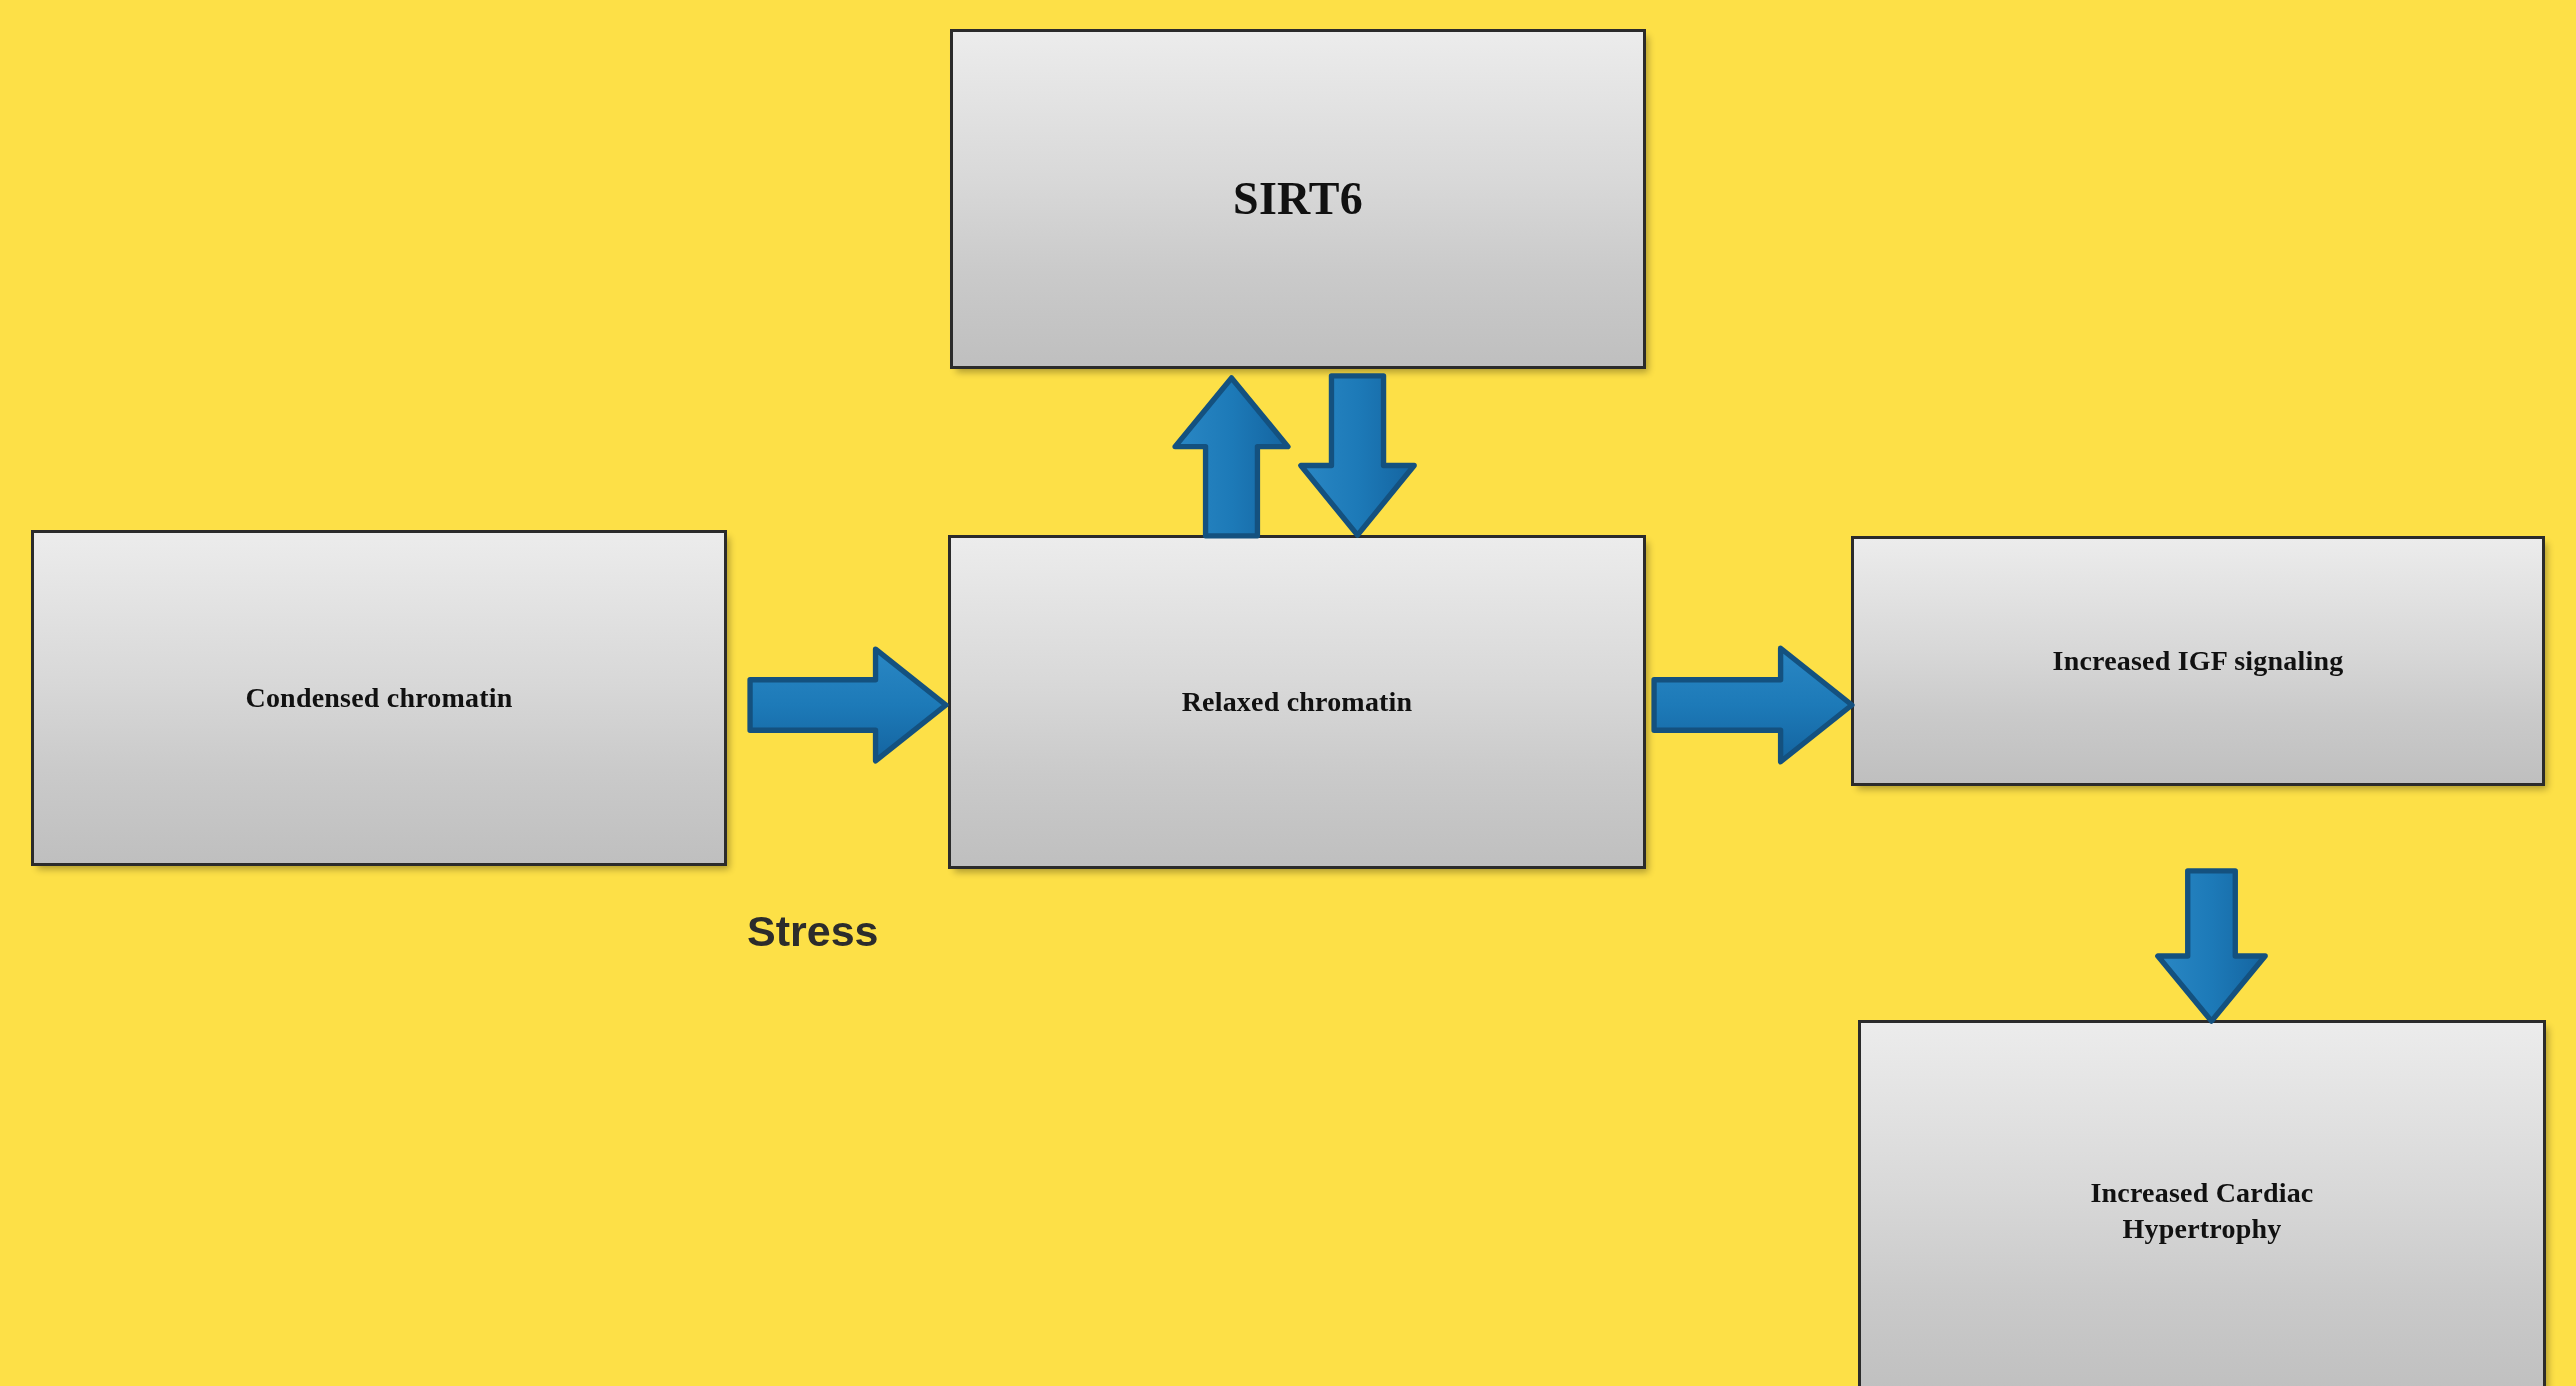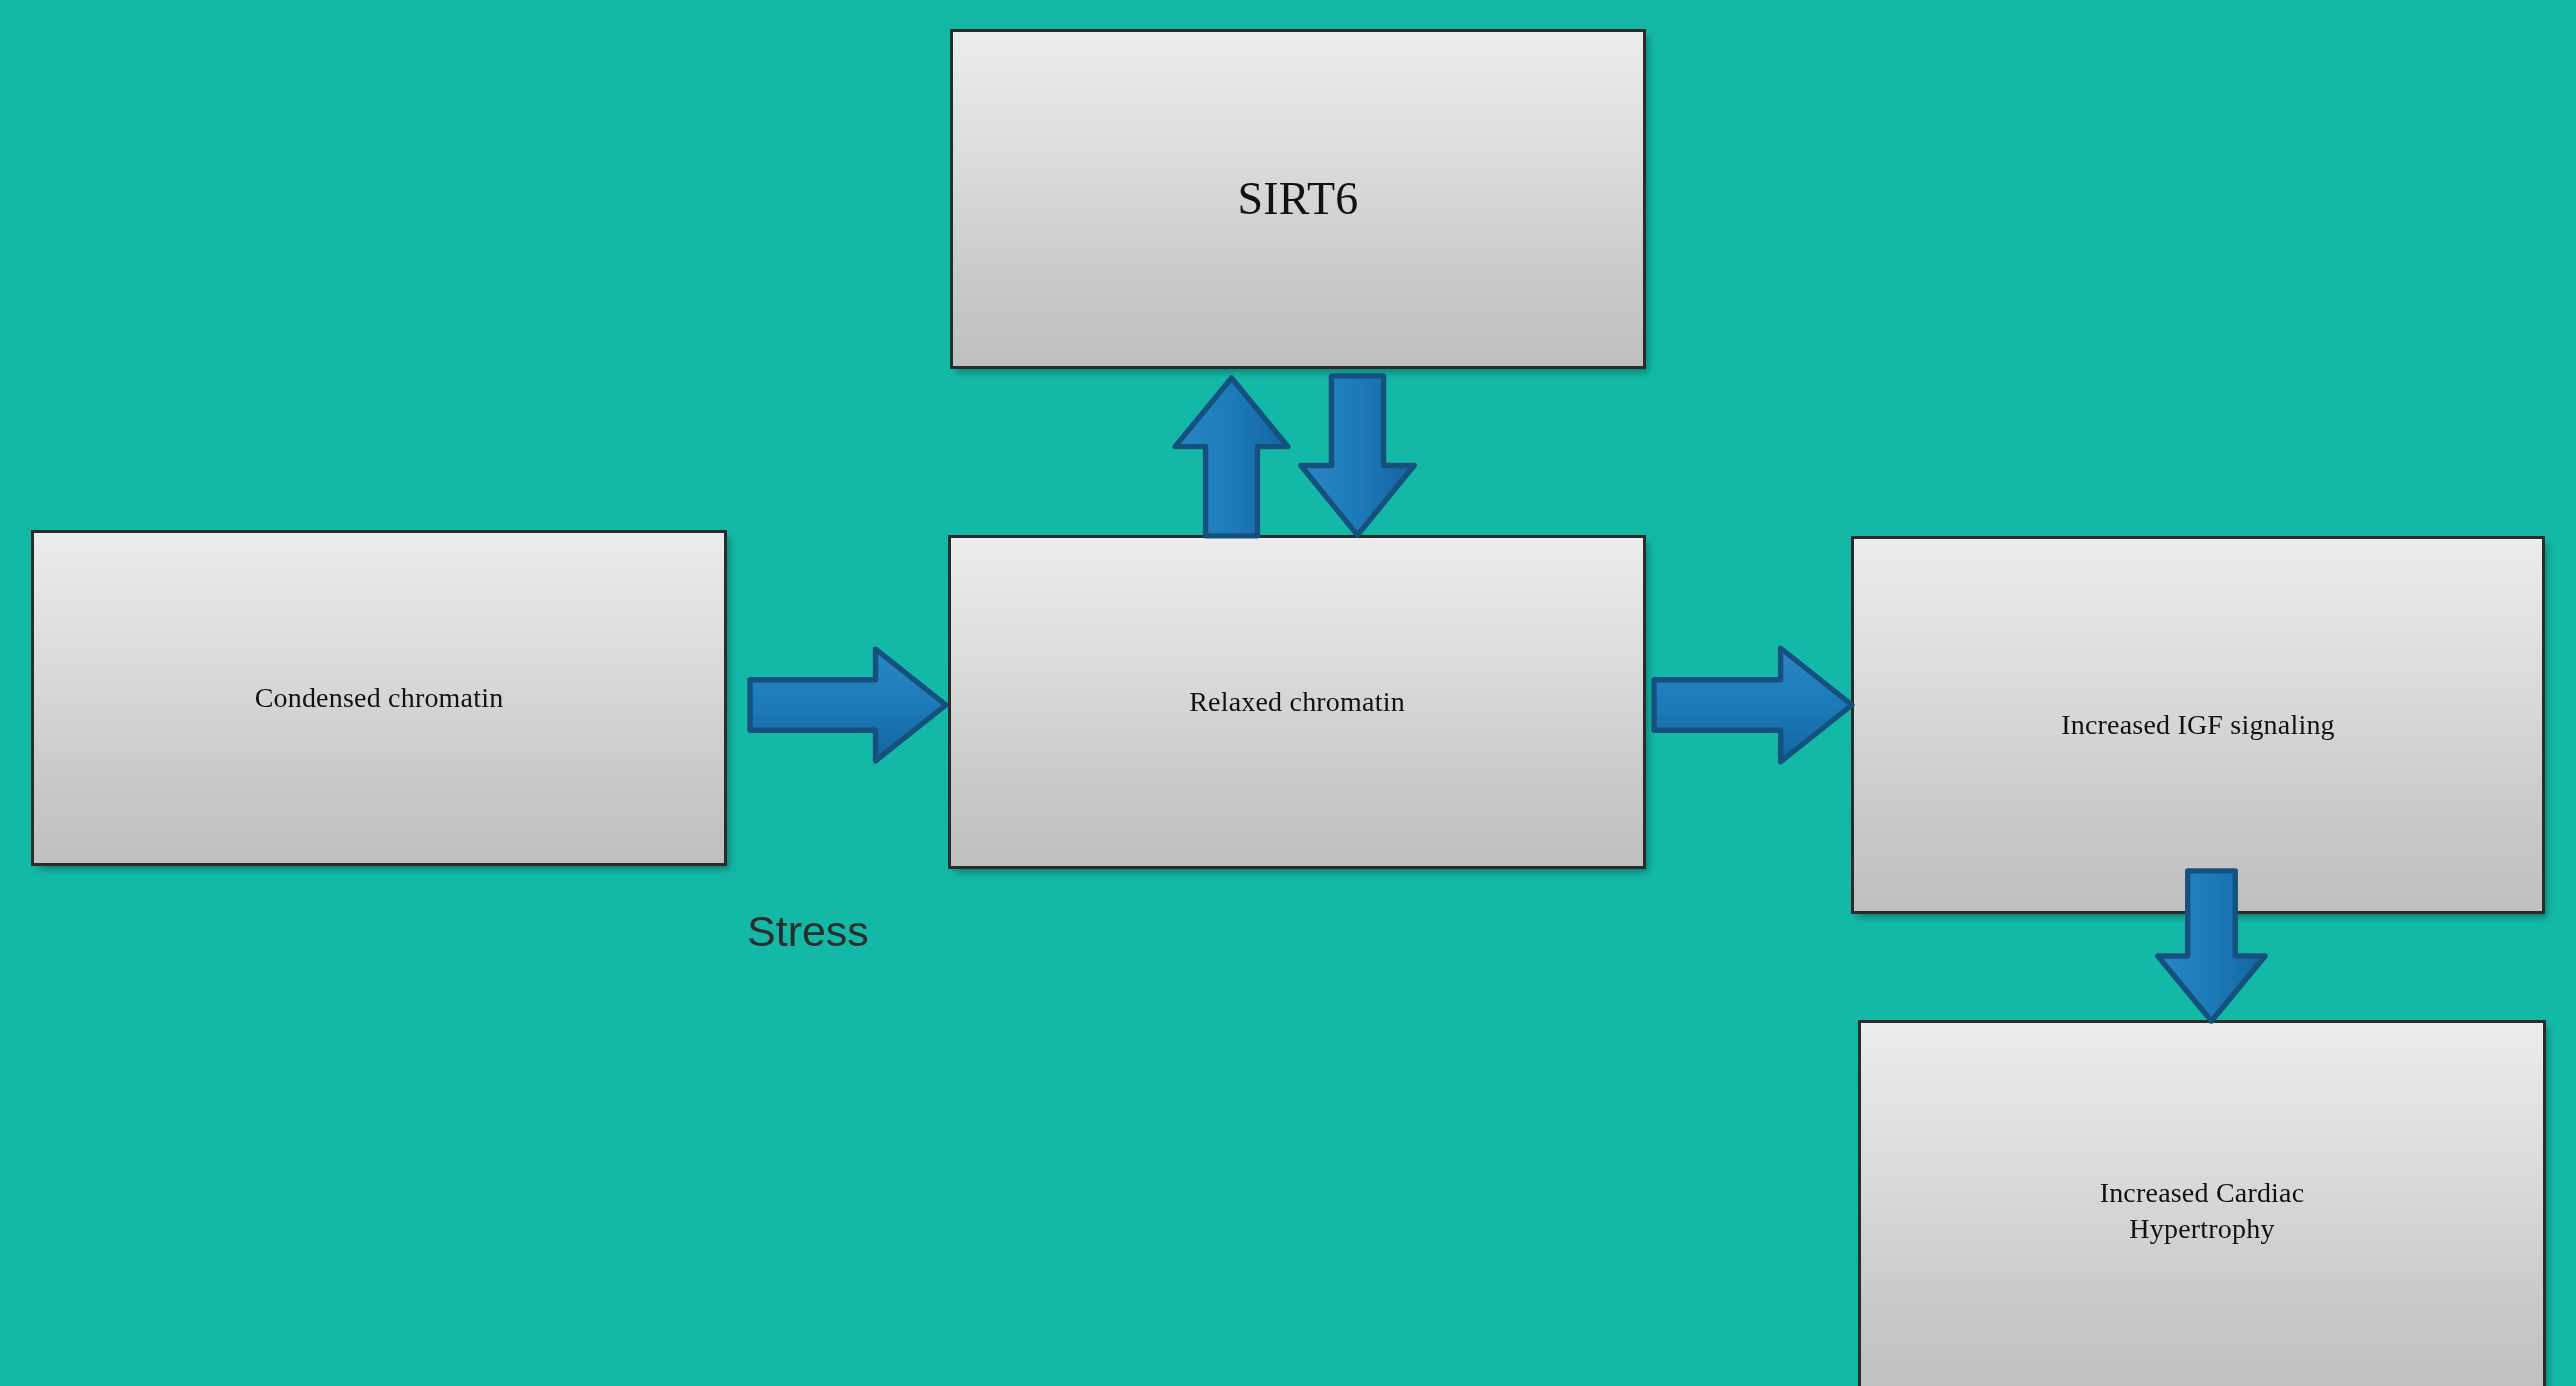--- a/index.html
+++ b/index.html
@@ -4,23 +4,24 @@
 <style>
   html, body {
     margin: 0;
     padding: 0;
     background: #ffffff;
   }
   #canvas {
     position: relative;
     width: 2576px;
     height: 1386px;
-    background: #14b8a6;
+    background: #fde047;
     overflow: hidden;
     font-family: "Liberation Serif", "DejaVu Serif", serif;
+    font-weight: bold;
   }
 
   
   .box {
     position: absolute;
     box-sizing: border-box;
     background: linear-gradient(to bottom, #ececec 0%, #e4e4e4 18%, #d8d8d8 45%, #cacaca 72%, #bfbfbf 100%);
     border: 3.8px solid #2b2b2b;
     box-shadow: 4.6px 5.4px 6.9px -1.5px rgba(0,0,0,0.30);
     display: flex;
@@ -36,21 +37,21 @@
     letter-spacing: 0.2px;
     padding: 0 13.8px;
     white-space: pre-line;
   }
 
   #box-sirt6            { left: 950px; top: 29px;   width: 696px;  height: 340px; }
   #box-sirt6 .box-label { font-size: 46px; }
 
   #box-condensed        { left: 31px;   top: 530px;  width: 696px;  height: 336px; }
   #box-relaxed          { left: 948px; top: 535px;  width: 698px;  height: 334px; }
-  #box-igf              { left: 1851px; top: 536px;  width: 694px;  height: 378px; }
+  #box-igf              { left: 1851px; top: 536px;  width: 694px;  height: 250px; }
   #box-hypertrophy      { left: 1858px; top: 1020px; width: 688px;  height: 382px; }
 
   
   .freetext {
     position: absolute;
     font-family: "Liberation Sans", "DejaVu Sans", sans-serif;
     color: #2c2c2c;
     font-size: 43px;
     white-space: nowrap;
   }

